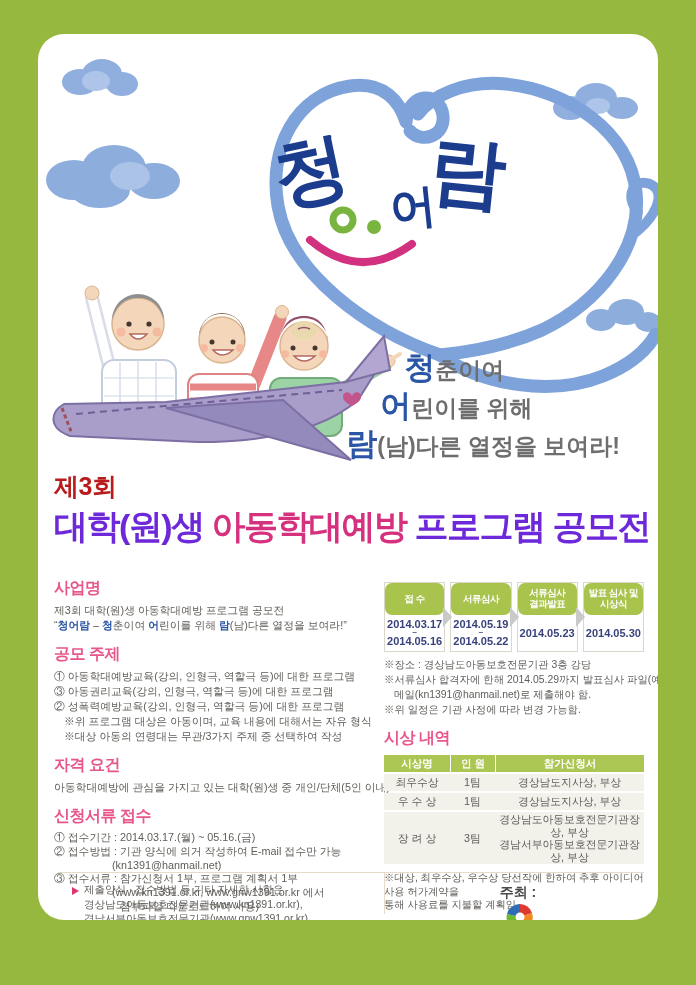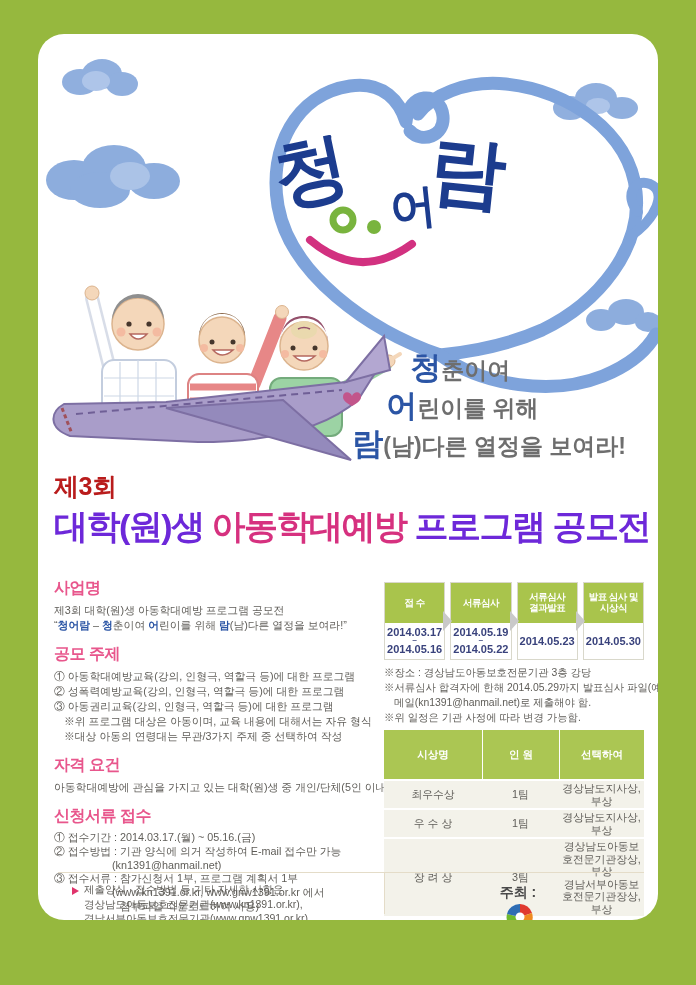--- a/index.html
+++ b/index.html
@@ -9,21 +9,21 @@
          background:#ffffff;border-radius:26px;overflow:hidden;}
   .art{position:absolute;left:0;top:0;}
 
   
   .cal-char{position:absolute;font-weight:800;color:#1c3c8e;line-height:1;}
   .cal1{left:236px;top:100px;font-size:74px;transform:rotate(-12deg);}
   .cal2{left:352px;top:150px;font-size:46px;transform:rotate(-6deg);}
   .cal3{left:392px;top:100px;font-size:76px;transform:rotate(6deg);}
 
   
-  .slogan{position:absolute;right:32px;top:316px;font-weight:bold;color:#6e6e6e;}
+  .slogan{position:absolute;right:38px;top:316px;font-weight:bold;color:#6e6e6e;}
   .slogan .line{font-size:23px;line-height:36px;white-space:nowrap;}
   .slogan .lead{font-size:31px;color:#2b55a5;font-weight:800;}
   .sl1{margin-left:58px;}
   .sl2{margin-left:34px;}
 
   
   .title{position:absolute;left:16px;top:436px;}
   .t-round{font-size:25px;font-weight:800;color:#b91c1c;letter-spacing:-0.5px;}
   .t-main{font-size:34px;font-weight:800;letter-spacing:-1.5px;margin-top:1px;white-space:nowrap;}
   .t-navy{color:#6d28d9;}
@@ -39,35 +39,35 @@
   .app-line{line-height:13.8px;}
   .ind{padding-left:10px;}
   .ind2{padding-left:58px;}
   .ind3{padding-left:66px;}
   .cal-mini{color:#2b55a5;font-weight:800;}
   .blue-b{color:#2b55a5;font-weight:800;}
 
   
   .sched{display:flex;align-items:stretch;margin:4px 0 5px;}
   .step{flex:1;border:1px solid #d9d8cb;background:#fff;min-width:0;}
-  .step-h{background:#a9c44c;color:#fff;font-size:9.5px;font-weight:bold;height:40px;
+  .step-h{background:#a9c44c;color:#fff;font-size:9.5px;font-weight:bold;height:32px;
           display:flex;align-items:center;justify-content:center;text-align:center;
-          white-space:pre-line;line-height:1.15;letter-spacing:-0.5px;}
+          white-space:pre-line;line-height:1.15;letter-spacing:-0.5px;border-radius:7px;}
   .step-b{height:36px;display:flex;flex-direction:column;align-items:center;justify-content:center;
           color:#39427c;font-weight:bold;font-size:11px;line-height:11px;}
   .tilde{font-size:8px;line-height:6px;color:#39427c;}
   .sarr{align-self:center;width:0;height:0;border-left:9px solid #c9c9c9;
         border-top:10px solid transparent;border-bottom:10px solid transparent;
         margin:0 -2px;flex:none;z-index:2;}
   .note-line{font-size:10.4px;line-height:15px;color:#5f5d58;white-space:nowrap;}
 
   
   .awards{width:100%;border-collapse:separate;border-spacing:0 2px;margin-top:3px;}
   .awards th{background:#abc653;color:#fff;font-size:10.5px;font-weight:bold;
-             height:17px;padding:16px;border-left:1px solid #fff;}
+             height:17px;padding:0;border-left:1px solid #fff;}
   .awards th:first-child{border-left:none;}
   .awards td{background:#f3f2ea;color:#5f5d58;font-size:10.8px;text-align:center;
              height:15px;padding:1px 2px;line-height:12.5px;white-space:pre-line;}
   .c-name{width:66px;}
   .c-cnt{width:44px;}
   .aw-note{font-size:10.3px;line-height:13.5px;color:#5f5d58;margin-top:5px;white-space:pre-line;}
 
   
   .footer{position:absolute;left:20px;right:14px;top:838px;bottom:6px;display:flex;}
   .f-left{width:326px;flex:none;border-top:1px solid #e4dcc8;padding:9px 0 0 14px;box-sizing:border-box;}
@@ -203,22 +203,22 @@
     <div class="col-l">
 
       <div class="sec-h first">사업명</div>
       <div class="body-line">제3회 대학(원)생 아동학대예방 프로그램 공모전</div>
       <div class="body-line">
         <span>“</span><span class="cal-mini">청어람</span><span> – </span><span class="blue-b">청</span><span>춘이여 </span><span class="blue-b">어</span><span>린이를 위해 </span><span class="blue-b">람</span><span>(남)다른 열정을 보여라!”</span>
       </div>
 
       <div class="sec-h">공모 주제</div>
       <div class="body-line">① 아동학대예방교육(강의, 인형극, 역할극 등)에 대한 프로그램</div>
+      <div class="body-line">③ 아동권리교육(강의, 인형극, 역할극 등)에 대한 프로그램</div>
       <div class="body-line">② 성폭력예방교육(강의, 인형극, 역할극 등)에 대한 프로그램</div>
-      <div class="body-line">③ 아동권리교육(강의, 인형극, 역할극 등)에 대한 프로그램</div>
       <div class="body-line ind">※위 프로그램 대상은 아동이며, 교육 내용에 대해서는 자유 형식</div>
       <div class="body-line ind">※대상 아동의 연령대는 무관/3가지 주제 중 선택하여 작성</div>
 
       <div class="sec-h">자격 요건</div>
       <div class="body-line">아동학대예방에 관심을 가지고 있는 대학(원)생 중 개인/단체(5인 이내)</div>
 
       <div class="sec-h">신청서류 접수</div>
       <div class="body-line app-line">① 접수기간 : 2014.03.17.(월) ~ 05.16.(금)</div>
       <div class="body-line app-line">② 접수방법 : 기관 양식에 의거 작성하여 E-mail 접수만 가능</div>
       <div class="body-line app-line ind2">(kn1391@hanmail.net)</div>
@@ -263,26 +263,27 @@
               <span>2014.05.30</span>
             </div>
         </div>
       </div>
 
       <div class="note-line">※장소 : 경상남도아동보호전문기관 3층 강당</div>
       <div class="note-line">※서류심사 합격자에 한해 2014.05.29까지 발표심사 파일(예:ppt)을</div>
       <div class="note-line ind">메일(kn1391@hanmail.net)로 제출해야 함.</div>
       <div class="note-line">※위 일정은 기관 사정에 따라 변경 가능함.</div>
 
+      <div class="sec-h">시상 내역</div>
       <table class="awards">
         <thead>
           <tr>
             <th class="c-name">시상명</th>
             <th class="c-cnt">인 원</th>
-            <th>선택하여</th>
+            <th>참가신청서</th>
           </tr>
         </thead>
         <tbody>
           <tr>
             <td>최우수상</td>
               <td>1팀</td>
               <td>경상남도지사상, 부상</td>
           </tr>
           <tr>
             <td>우 수 상</td>

